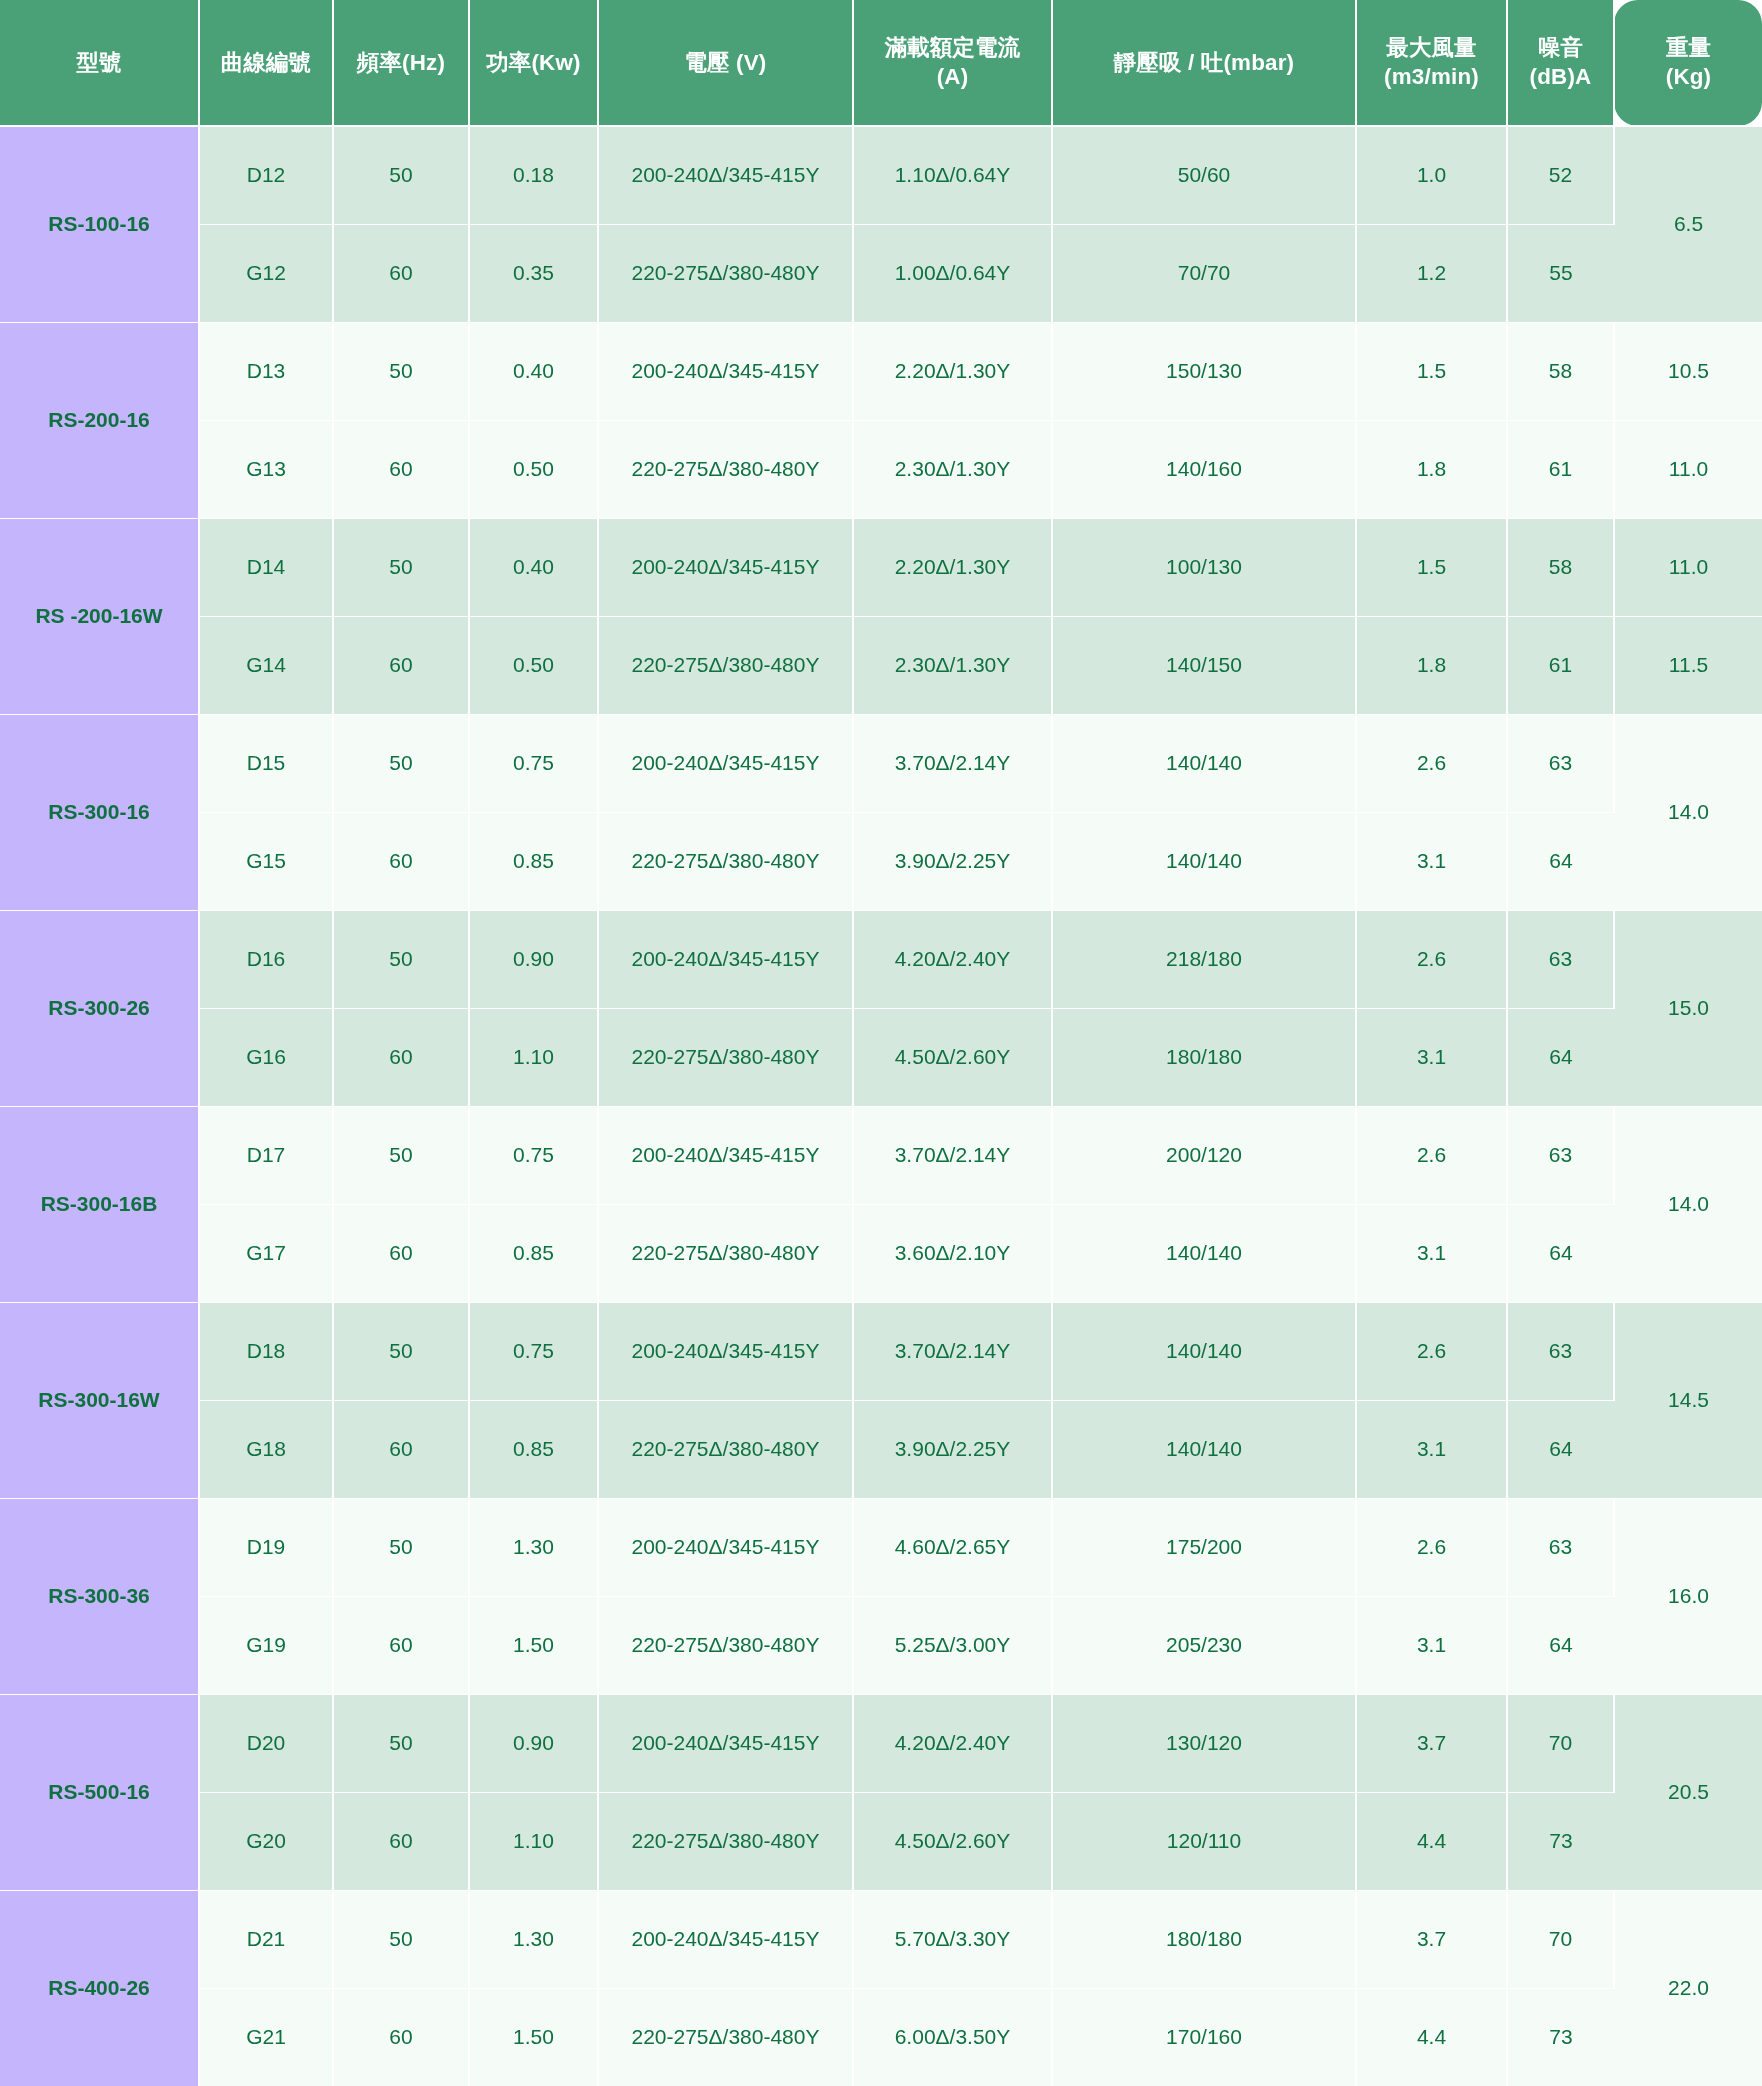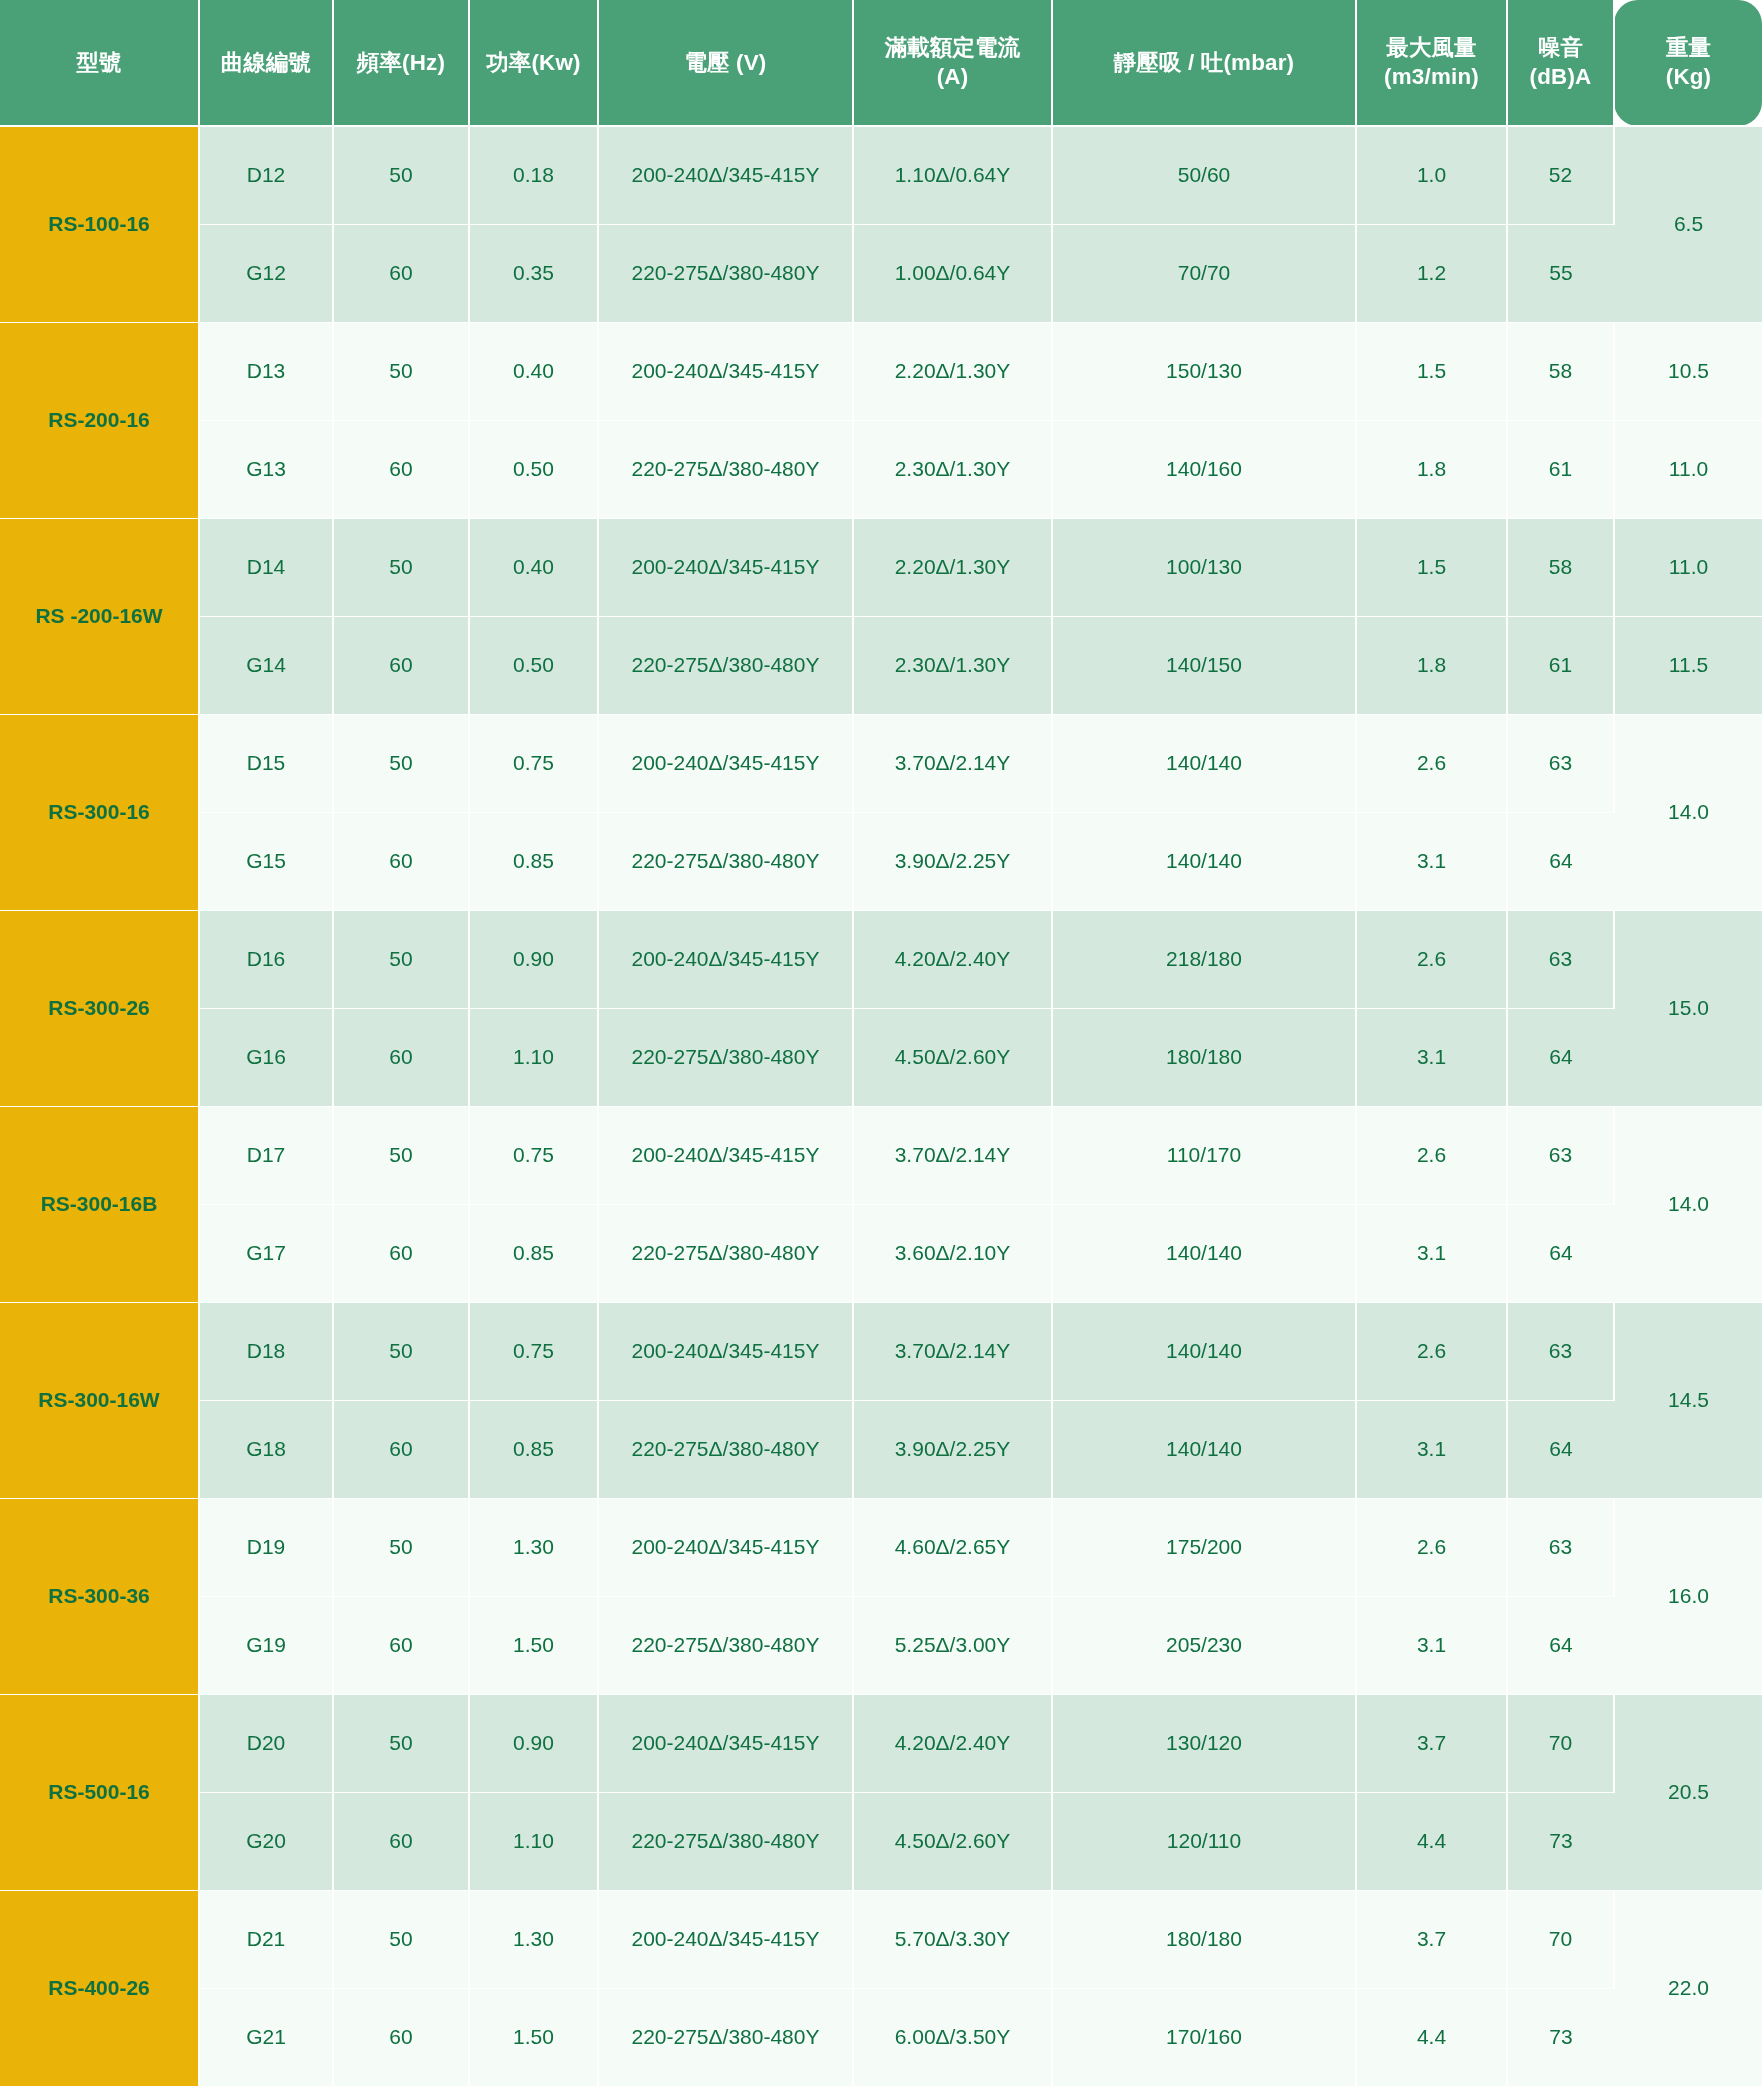--- a/index.html
+++ b/index.html
@@ -40,21 +40,21 @@
     height:97px;
     padding:0 2.9px;
     border-right:2.4px solid #ffffff;
     border-bottom:1.9px solid #ffffff;
     white-space:nowrap;
   }
   #spec-table td:last-child{border-right:none;}
 
   
   td.model-cell{
-    background:#eab308;
+    background:#c4b5fd;
     color:#ffffff;
     font-size:22.4px;
     font-weight:bold;
     border-bottom:2.4px solid #ffffff;
     border-right:2.4px solid #ffffff;
   }
 
   
   tr.band-a td:not(.model-cell){background:#d5e8dd;}
   tr.band-b td:not(.model-cell){background:#f5fbf7;}
@@ -218,21 +218,21 @@
         <td>3.1</td>
         <td>64</td>
       </tr>
       <tr class="band-b">
         <td class="model-cell" rowspan="2">RS-300-16B</td>
         <td>D17</td>
         <td>50</td>
         <td>0.75</td>
         <td>200-240Δ/345-415Y</td>
         <td>3.70Δ/2.14Y</td>
-        <td>110/170</td>
+        <td>200/120</td>
         <td>2.6</td>
         <td>63</td>
         <td class="wcell-b" rowspan="2">14.0</td>
       </tr>
       <tr class="band-b">
         <td>G17</td>
         <td>60</td>
         <td>0.85</td>
         <td>220-275Δ/380-480Y</td>
         <td>3.60Δ/2.10Y</td>

